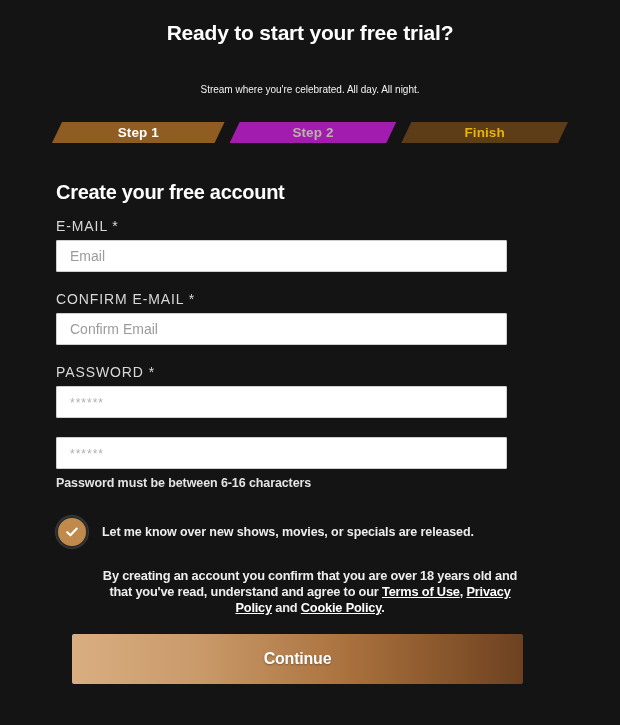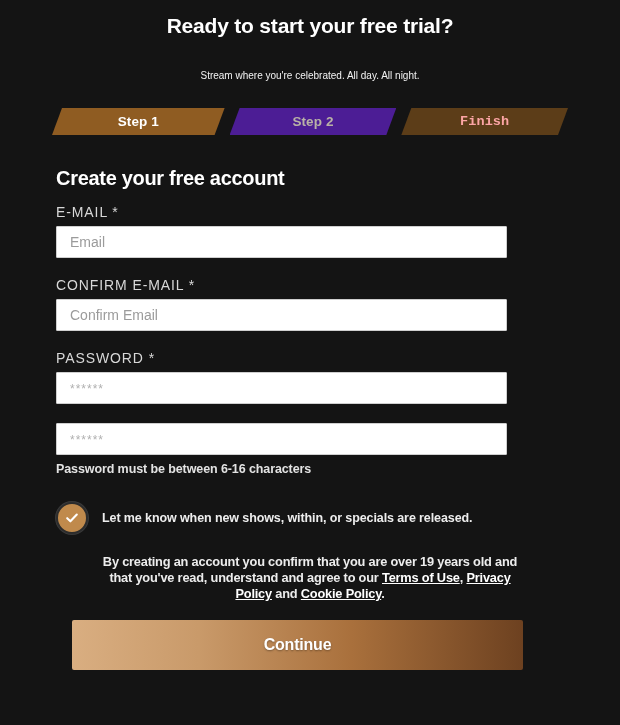--- a/index.html
+++ b/index.html
@@ -18,21 +18,21 @@
 
   
   .hero {
     padding: 0 20px;
     text-align: center;
   }
   .hero-title {
     font-size: 21px;
     font-weight: bold;
     letter-spacing: -0.2px;
-    margin: 5px;
+    margin: 12px;
     padding-top: 8px;
     line-height: 26px;
     color: #ffffff;
   }
   .hero-sub {
     font-size: 10px;
     line-height: 20px;
     margin: 0;
     padding-top: 22px;
     color: #f2f2f2;
@@ -50,48 +50,47 @@
   
   .steps {
     display: flex;
     margin: 22px auto 0 auto;
     width: 516px;
     height: 27px;
     align-items: stretch;
   }
   .step {
     position: relative;
-    height: 27px;
+    height: 21px;
     display: flex;
     align-items: center;
     justify-content: center;
     font-size: 13.5px;
     font-weight: bold;
     letter-spacing: 0.1px;
     margin-right: 5px;
   }
   .step:last-child { margin-right: 0; }
   .step-1 {
     width: 176px;
     background: #8f5c22;
     color: #ffffff;
     clip-path: polygon(10px 0, 100% 0, calc(100% - 10px) 100%, 0 100%);
   }
   .step-2 {
     width: 170px;
-    background: #4c1d95;
+    background: #a21caf;
     color: #b9b2a6;
     clip-path: polygon(10px 0, 100% 0, calc(100% - 10px) 100%, 0 100%);
   }
   .step-3 {
     width: 170px;
     background: #5c3d18;
-    color: #fca5a5;
+    color: #eab308;
     clip-path: polygon(10px 0, 100% 0, calc(100% - 10px) 100%, 0 100%);
-    font-family: Liberation Mono, monospace;
   }
   .step-label { pointer-events: none; }
 
   
   .form-wrap {
     padding: 0 56px;
     margin-top: 32px;
   }
   .form-title {
     font-size: 20px;
@@ -244,23 +243,23 @@
   </div>
 
   <p class="hint">Password must be between 6-16 characters</p>
 
   <div class="check-row">
     <div class="check-box">
       <svg width="16" height="16" viewBox="0 0 16 16">
         <path d="M3.2 8.2 L6.4 11.3 L12.8 4.6" fill="none" stroke="#ffffff" stroke-width="2.1" stroke-linecap="round" stroke-linejoin="round"></path>
       </svg>
     </div>
-    <span class="check-label">Let me know when new shows, within, or specials are released.</span>
+    <span class="check-label">Let me know over new shows, movies, or specials are released.</span>
   </div>
 
   <p class="legal">
-    <span>By creating an account you confirm that you are over 19 years old and that you've read, understand and agree to our </span><a href="#">Terms of Use</a><span>, </span><a href="#">Privacy Policy</a><span> and </span><a href="#">Cookie Policy</a><span>.</span>
+    <span>By creating an account you confirm that you are over 18 years old and that you've read, understand and agree to our </span><a href="#">Terms of Use</a><span>, </span><a href="#">Privacy Policy</a><span> and </span><a href="#">Cookie Policy</a><span>.</span>
   </p>
 </div>
 
 <div class="continue-wrap">
   <button class="continue-btn">Continue</button>
 </div>
 
 </body></html>

